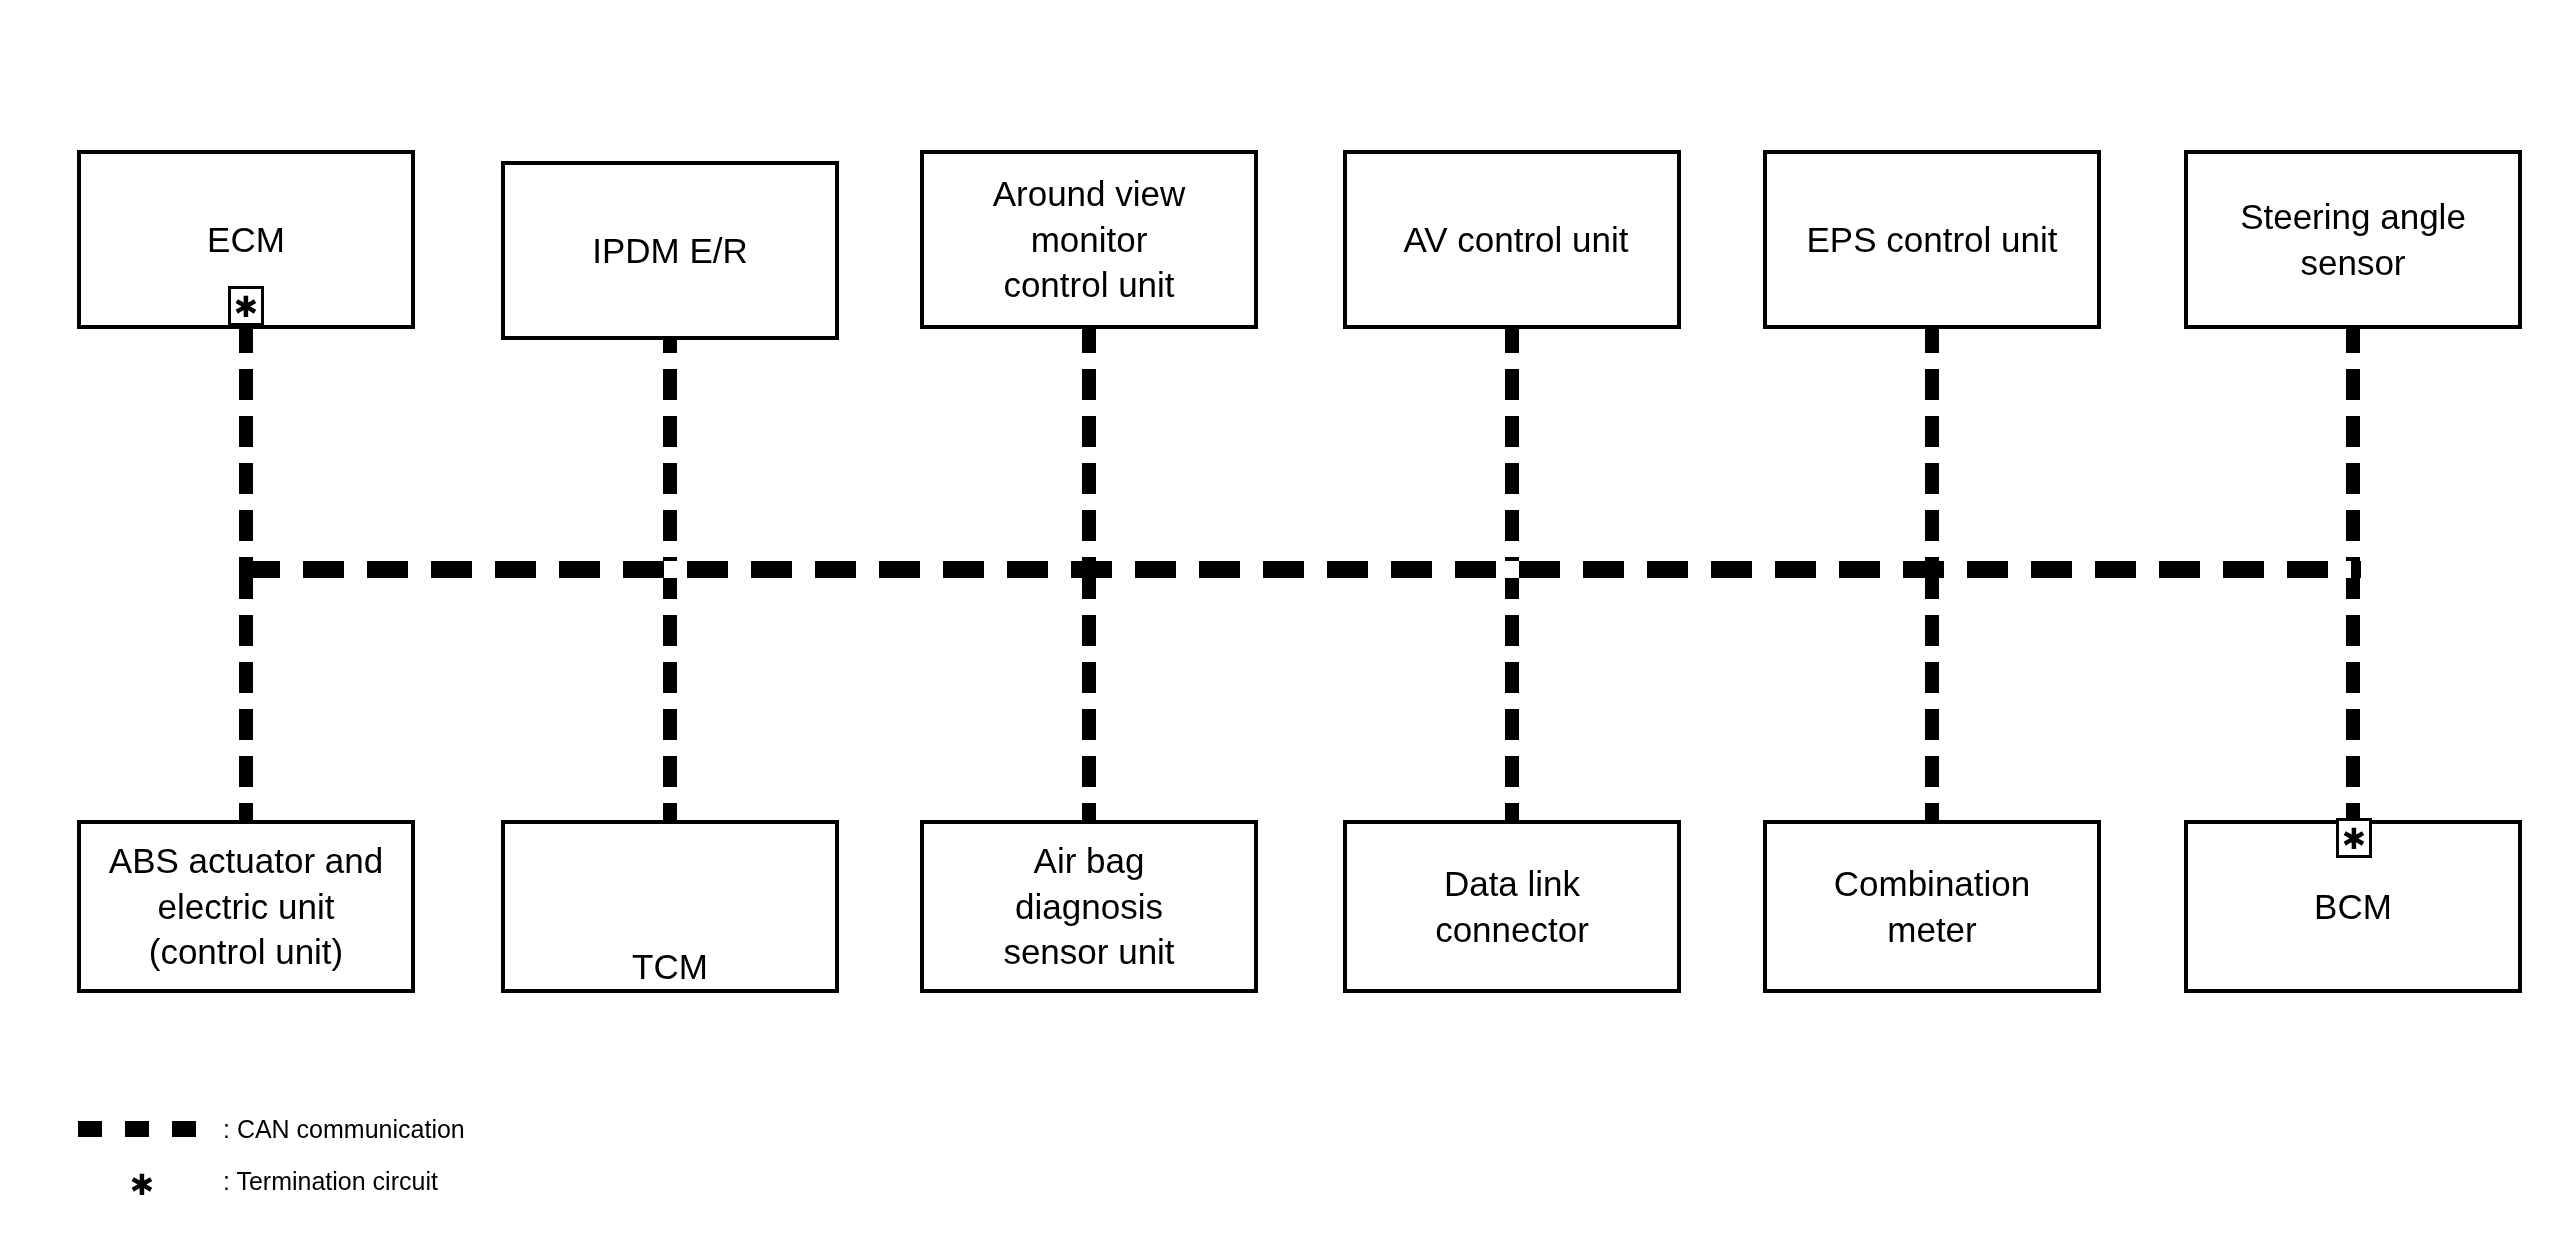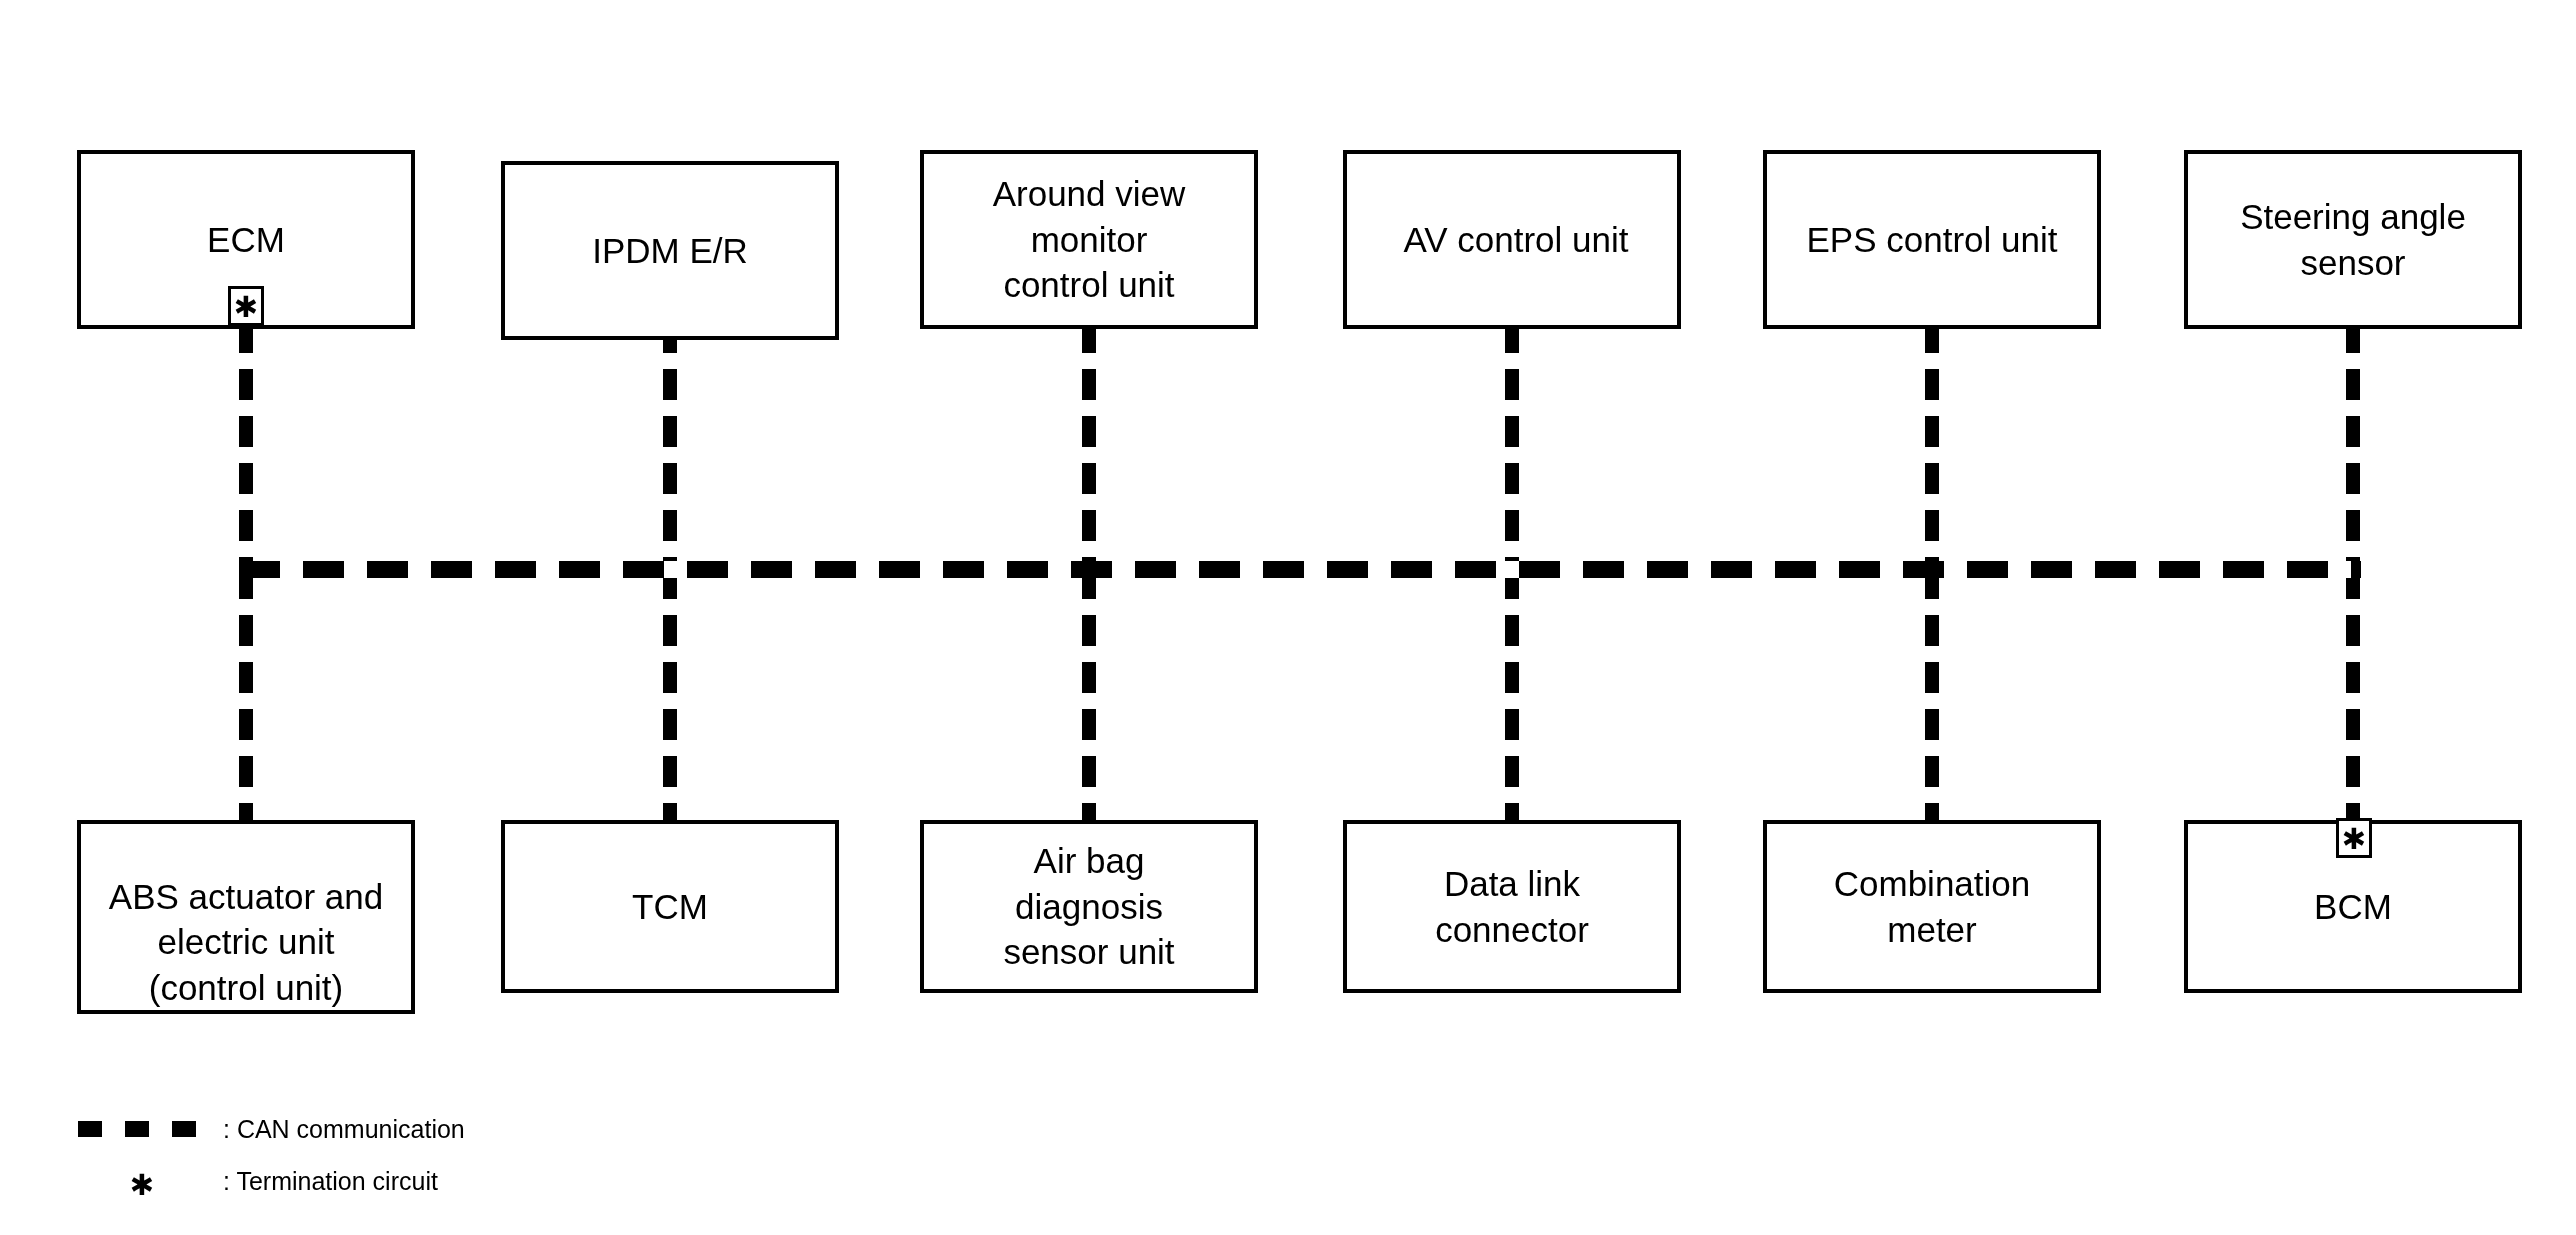--- a/index.html
+++ b/index.html
@@ -153,27 +153,27 @@
 
   <div class="unit-box" style="left:1763px; top:150px; width:338px; height:179px;">
     <span class="unit-label">EPS control unit</span>
   </div>
 
   <div class="unit-box" style="left:2184px; top:150px; width:338px; height:179px;">
     <span class="unit-label">Steering angle
 sensor</span>
   </div>
 
-  <div class="unit-box" style="left:77px; top:820px; width:338px; height:194px;align-items:flex-end;">
+  <div class="unit-box" style="left:77px; top:820px; width:338px; height:173px;">
     <span class="unit-label">ABS actuator and
 electric unit
 (control unit)</span>
   </div>
 
-  <div class="unit-box" style="left:501px; top:820px; width:338px; height:173px;">
+  <div class="unit-box" style="left:501px; top:820px; width:338px; height:173px;align-items:flex-end;">
     <span class="unit-label">TCM</span>
   </div>
 
   <div class="unit-box" style="left:920px; top:820px; width:338px; height:173px;">
     <span class="unit-label">Air bag
 diagnosis
 sensor unit</span>
   </div>
 
   <div class="unit-box" style="left:1343px; top:820px; width:338px; height:173px;">

